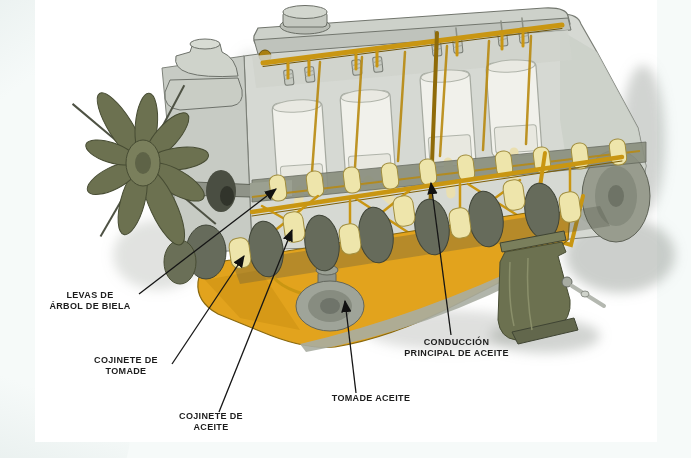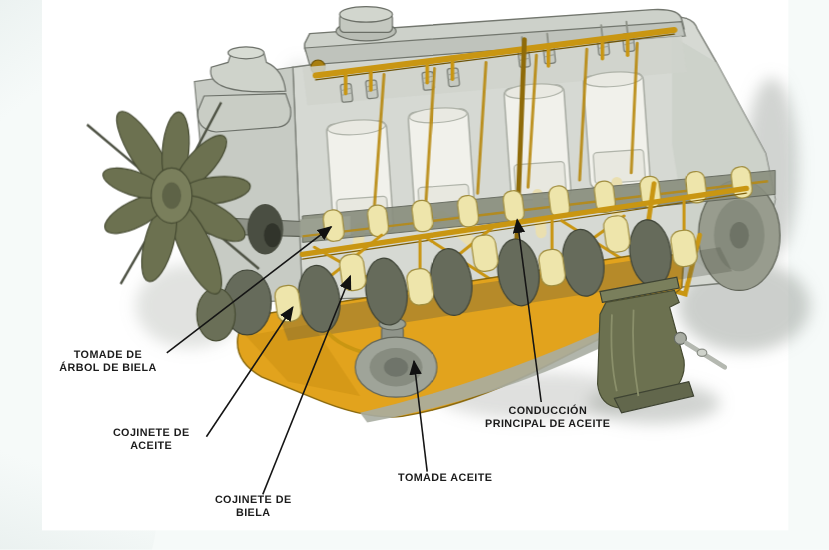--- a/index.html
+++ b/index.html
@@ -288,30 +288,30 @@
     <g>
       <line class="arrow" x1="139" y1="294" x2="276" y2="189" marker-end="url(#ah)"></line>
       <line class="arrow" x1="172" y1="364" x2="244" y2="256" marker-end="url(#ah)"></line>
       <line class="arrow" x1="219" y1="412" x2="292" y2="230" marker-end="url(#ah)"></line>
       <line class="arrow" x1="356" y1="393" x2="345" y2="301" marker-end="url(#ah)"></line>
       <line class="arrow" x1="451" y1="335" x2="431" y2="183" marker-end="url(#ah)"></line>
     </g>
   </svg>
 
   <div class="callout" style="left:24px;top:290px;width:132px;">
-    <span>TOMADE DE</span><br>
+    <span>LEVAS DE</span><br>
     <span>ÁRBOL DE BIELA</span>
   </div>
   <div class="callout" style="left:61px;top:355px;width:130px;">
     <span>COJINETE DE</span><br>
-    <span>ACEITE</span>
+    <span>TOMADE</span>
   </div>
   <div class="callout" style="left:146px;top:411px;width:130px;">
     <span>COJINETE DE</span><br>
-    <span>BIELA</span>
+    <span>ACEITE</span>
   </div>
   <div class="callout" style="left:391px;top:337px;width:131px;">
     <span>CONDUCCIÓN</span><br>
     <span>PRINCIPAL DE ACEITE</span>
   </div>
   <div class="callout" style="left:306px;top:393px;width:130px;">
     <span>TOMADE ACEITE</span>
   </div>
 </div>
 

